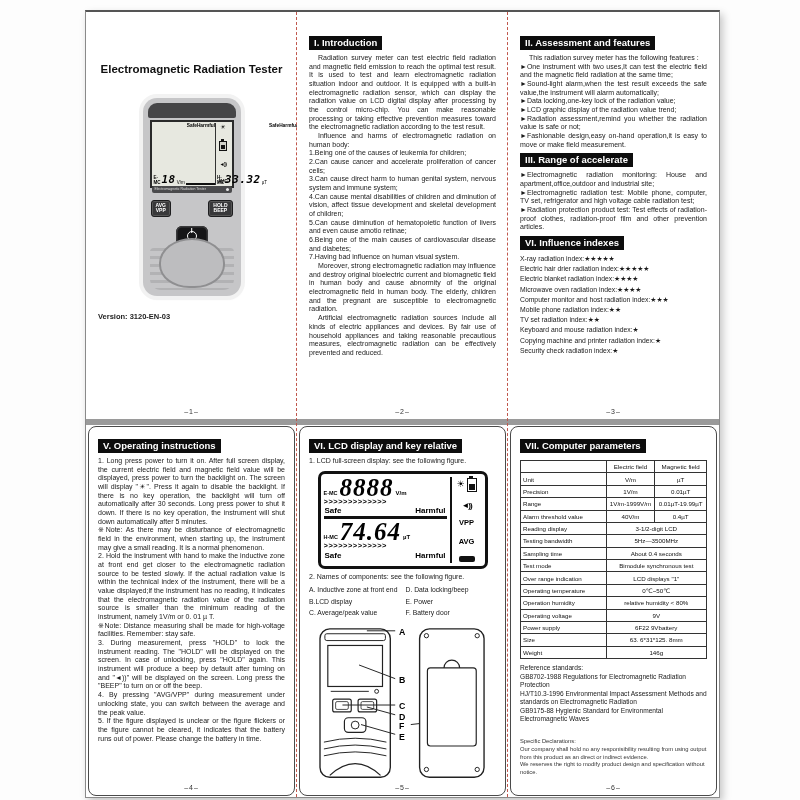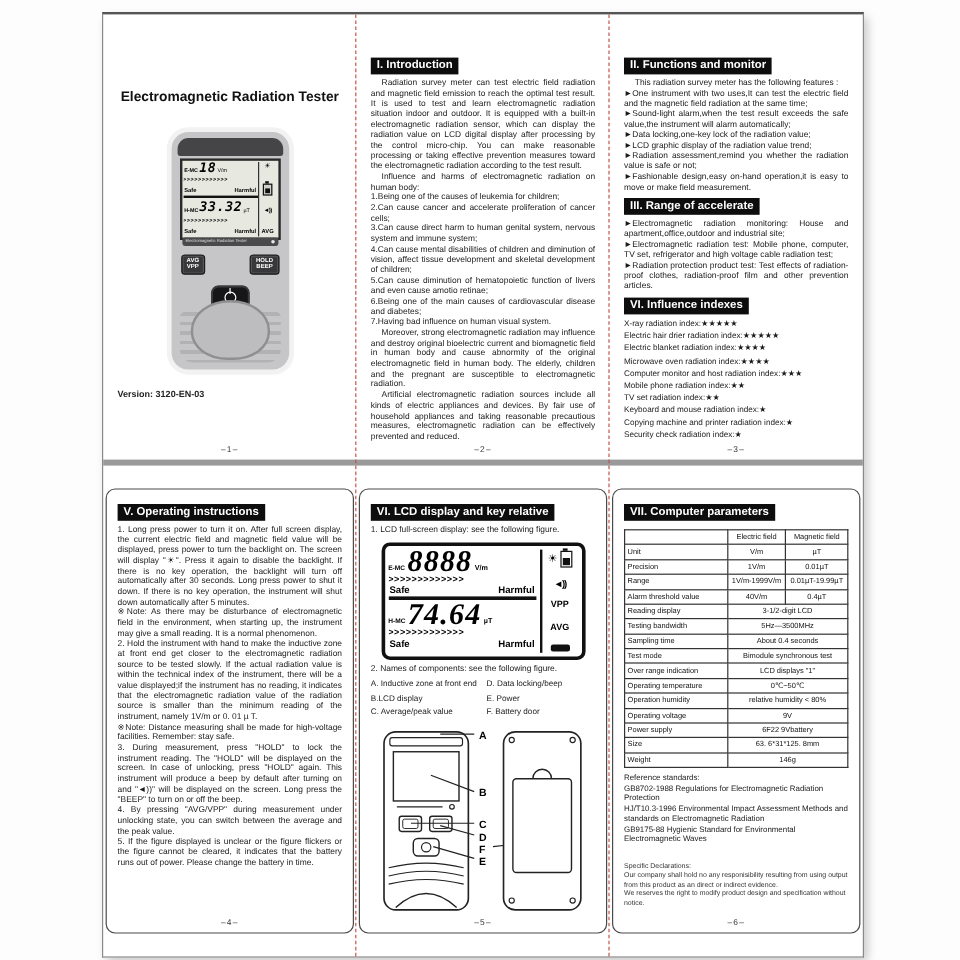--- a/index.html
+++ b/index.html
@@ -5,38 +5,38 @@
   html,body{margin:0;padding:0;width:800px;height:800px;background:#fdfdfd;overflow:hidden;
     font-family:"Liberation Sans","DejaVu Sans",sans-serif;}
   .sheet{position:absolute;left:85px;top:10px;width:633px;height:785px;background:#fff;
     border:1px solid #8a8a8a;border-top:2px solid #555;box-shadow:3px 4px 8px rgba(0,0,0,.22);}
   .rows{position:absolute;inset:0;display:flex;flex-direction:column;}
   .row{display:flex;}
   .row1{height:408px;}
   .rowdiv{height:6px;background:#9a9a9a;}
   .row2{flex:1;}
   .panel{flex:1 1 0;position:relative;min-width:0;}
-  .row1 .panel{padding:32px 12px 4px;}
-  .row2 .panel{margin:19px 2px;border:1.3px solid #4a4a4a;border-radius:8px;padding:8px 9px 2px;overflow:hidden;}
+  .row1 .panel{padding:20px 12px 4px;}
+  .row2 .panel{margin:1px 2px;border:1.3px solid #4a4a4a;border-radius:8px;padding:8px 9px 2px;overflow:hidden;}
   .vdash{position:absolute;top:0;bottom:0;width:0;border-left:1.5px dashed #c0574d;z-index:5;}
   .vd1{left:210px;} .vd2{left:421px;}
   .pgno{position:absolute;bottom:4px;left:0;right:0;text-align:center;font-size:7px;color:#333;letter-spacing:1px;}
   .hd{display:inline-block;background:#0d0d0d;color:#fff;font-weight:700;font-size:9.5px;
     padding:1px 5px 2px;margin:2px 0 4px;white-space:nowrap;}
   .t{font-size:7px;line-height:1.24;color:#1a1a1a;text-align:justify;margin:0;}
   .ind{text-indent:9px;}
   .idx{font-size:6.8px;line-height:1.5;color:#1a1a1a;margin:0;}
   
   .ttl{font-weight:700;font-size:11.5px;text-align:center;line-height:1.35;margin-top:30px;color:#111;}
   .dev{width:98px;height:198px;margin:20px auto 0;background:#c6c6c8;border-radius:14px;position:relative;
     box-shadow:0 0 0 4px #f2f2f2,1px 2px 3px rgba(0,0,0,.25);}
   .dev-top{position:absolute;top:5px;left:5px;right:5px;height:15px;background:#454547;border-radius:9px 9px 2px 2px;}
   .dev-lcd{position:absolute;top:22px;left:7px;right:7px;height:62px;background:#e7e8e0;border:2px solid #2a2a2a;
     display:flex;padding:1px;}
-  .dl-main{flex:1;display:flex;flex-direction:column;justify-content:space-between;min-width:0;}
+  .dl-main{flex:1;display:flex;flex-direction:row;justify-content:space-between;min-width:0;}
   .dl-side{width:15px;border-left:1px solid #333;display:flex;flex-direction:column;align-items:center;
     justify-content:space-between;padding:1px 0;}
   .dl-r{display:flex;align-items:flex-end;gap:1px;padding:0 1px;}
   .dl-lab{font-size:4.5px;font-weight:700;}
   .dl-dig{font-family:"DejaVu Sans Mono",monospace;font-weight:700;font-style:italic;font-size:11px;line-height:.9;letter-spacing:.5px;}
   .dl-un{font-size:4.5px;}
   .dl-arr{font-size:4.5px;font-weight:700;line-height:1;white-space:nowrap;overflow:hidden;letter-spacing:.5px;}
   .dl-sh{display:flex;justify-content:space-between;font-size:4.8px;font-weight:700;border-bottom:2px solid #111;padding:0 1px 1px;}
   .dl-sh2{border-bottom:none;}
   .mini-batt{width:6px;height:8px;border:1px solid #111;position:relative;background:#cfd0c8;}
@@ -179,21 +179,21 @@
         <p class="t">4.Can cause mental disabilities of children and diminution of vision, affect tissue development and skeletal development of children;</p>
         <p class="t">5.Can cause diminution of hematopoietic function of livers and even cause amotio retinae;</p>
         <p class="t">6.Being one of the main causes of cardiovascular disease and diabetes;</p>
         <p class="t">7.Having bad influence on human visual system.</p>
         <p class="t ind">Moreover, strong electromagnetic radiation may influence and destroy original bioelectric current and biomagnetic field in human body and cause abnormity of the original electromagnetic field in human body. The elderly, children and the pregnant are susceptible to electromagnetic radiation.</p>
         <p class="t ind">Artificial electromagnetic radiation sources include all kinds of electric appliances and devices. By fair use of household appliances and taking reasonable precautious measures, electromagnetic radiation can be effectively prevented and reduced.</p>
         <div class="pgno">–2–</div>
       </section>
 
       <section class="panel">
-        <span class="hd">II. Functions and monitor</span>
+        <span class="hd">II. Assessment and features</span>
         <p class="t ind">This radiation survey meter has the following features :</p>
         <p class="t">►One instrument with two uses,It can test the electric field and the magnetic field radiation at the same time;</p>
         <p class="t">►Sound-light alarm,when the test result exceeds the safe value,the instrument will alarm automatically;</p>
         <p class="t">►Data locking,one-key lock of the radiation value;</p>
         <p class="t">►LCD graphic display of the radiation value trend;</p>
         <p class="t">►Radiation assessment,remind you whether the radiation value is safe or not;</p>
         <p class="t">►Fashionable design,easy on-hand operation,it is easy to move or make field measurement.</p>
         <span class="hd">III. Range of accelerate</span>
         <p class="t">►Electromagnetic radiation monitoring: House and apartment,office,outdoor and industrial site;</p>
         <p class="t">►Electromagnetic radiation test: Mobile phone, computer, TV set, refrigerator and high voltage cable radiation test;</p>

